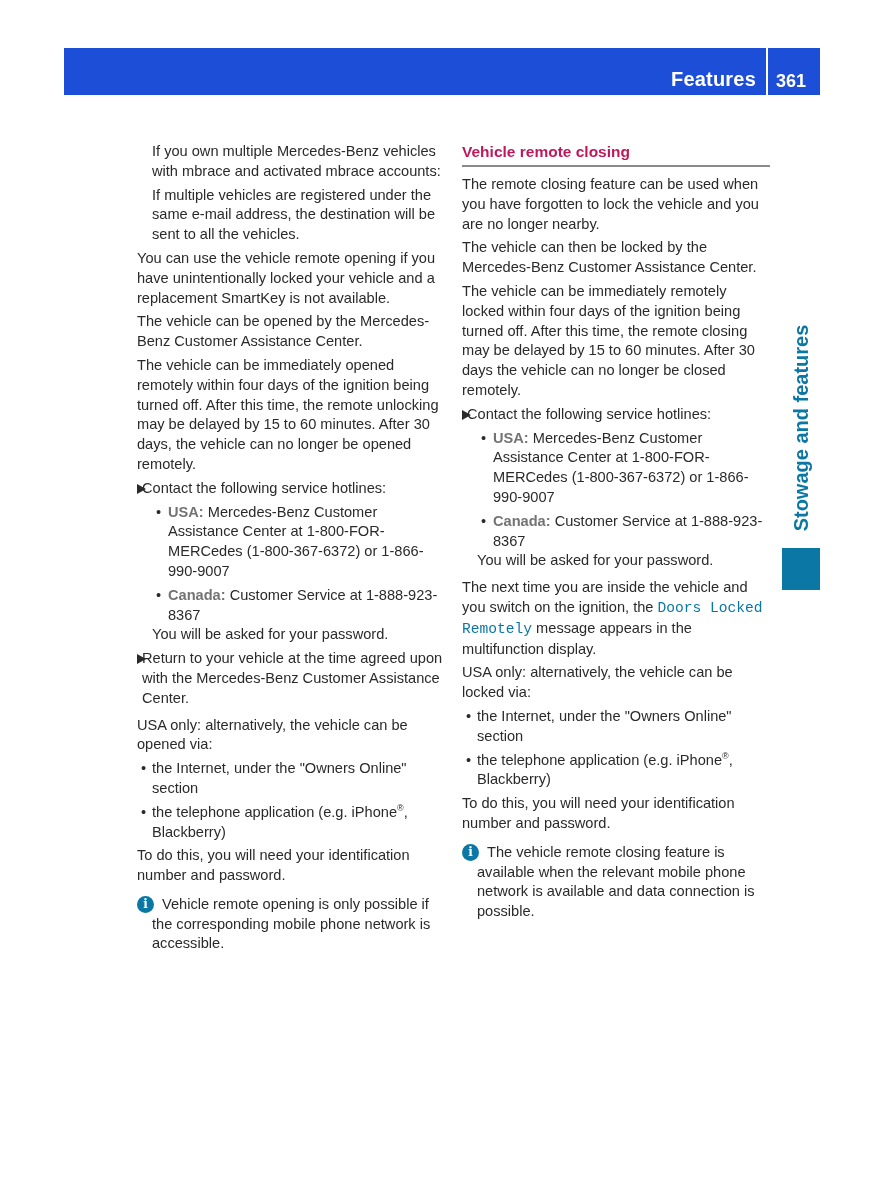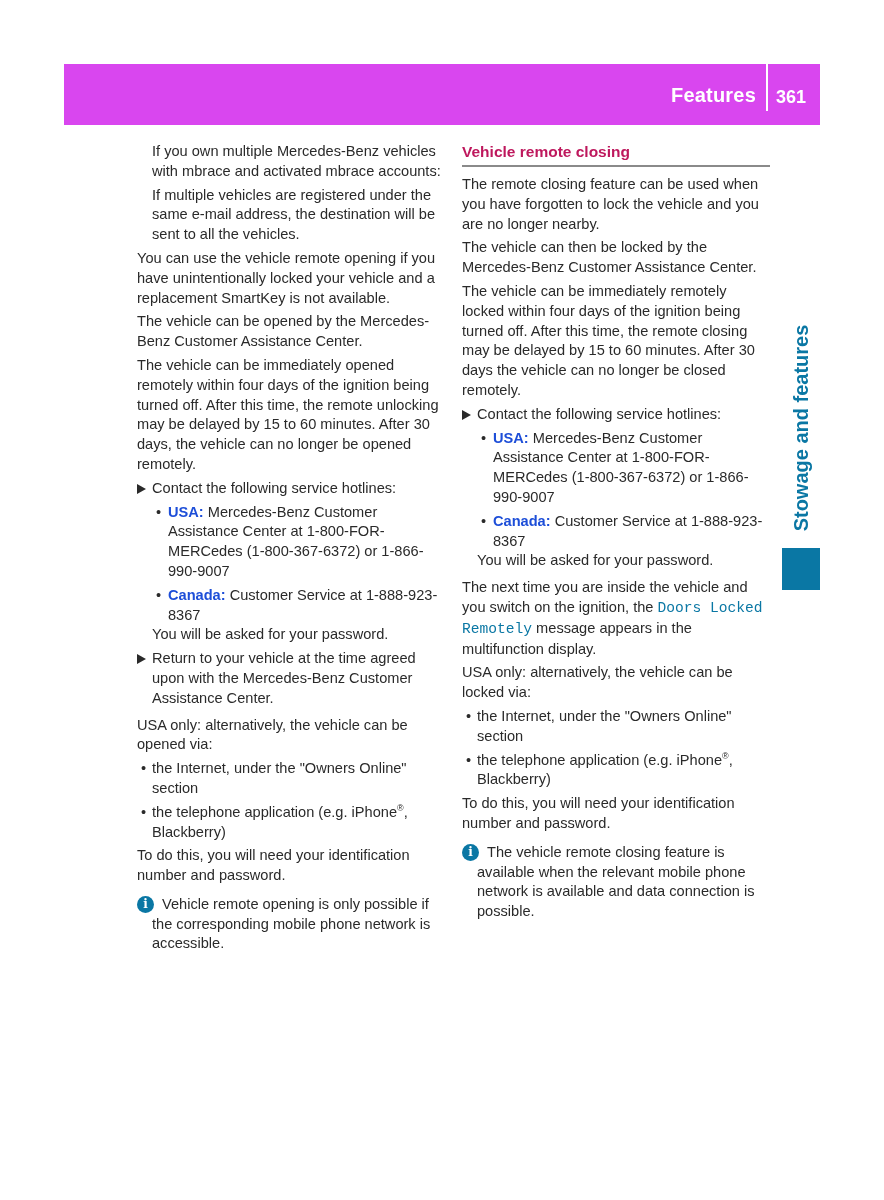--- a/index.html
+++ b/index.html
@@ -1,22 +1,22 @@
 <!DOCTYPE html>
 <html><head>
 <meta charset="utf-8">
 <style>
   html, body { margin: 0; padding: 0; }
   body {
     width: 884px; height: 1200px; background: #ffffff; position: relative; overflow: hidden;
     font-family: "Liberation Sans", "DejaVu Sans", sans-serif; color: #2a2a2a;
   }
   .header-bar {
-    position: absolute; left: 64px; top: 64px; width: 756px; height: 61px;
-    background: #d946ef;
+    position: absolute; left: 64px; top: 48px; width: 756px; height: 47px;
+    background: #1d4ed8;
   }
   .header-title {
     position: absolute; right: 64px; top: 20px; color: #fff; font-weight: bold;
     font-size: 20px; letter-spacing: 0.2px;
   }
   .header-sep {
     position: absolute; left: 702px; top: 0; width: 2px; height: 47px; background: #fff;
   }
   .header-page {
     position: absolute; left: 712px; top: 23px; color: #fff; font-weight: bold; font-size: 18px; text-align: right;
@@ -32,38 +32,38 @@
   .col { position: absolute; font-size: 14.6px; line-height: 19.8px; }
   .col-left { left: 137px; top: 142px; width: 308px; }
   .col-right { left: 462px; top: 142px; width: 308px; }
   p { margin: 0 0 4px 0; }
   .indent { padding-left: 15px; }
   h2 {
     margin: 0 0 8px 0; font-size: 15.5px; font-weight: bold; color: #be185d;
     padding-bottom: 3px; border-bottom: 2px solid #8a8a8a; line-height: 20px;
   }
   .gap-top { margin-top: 17px; }
-  .step { position: relative; padding-left: 15px; margin: 0 0 4px 0; }
+  .step { position: relative; padding-left: 5px; margin: 0 0 4px 0; }
   .step .arrow {
     position: absolute; left: 0; top: 5px; width: 0; height: 0;
     border-top: 5px solid transparent; border-bottom: 5px solid transparent; border-left: 9px solid #2a2a2a;
   }
   .sub { position: relative; padding-left: 31px; margin: 0 0 4px 0; }
   .sub .dot { position: absolute; left: 19px; top: 0; }
   .bullet { position: relative; padding-left: 15px; margin: 0 0 4px 0; }
   .bullet .dot { position: absolute; left: 4px; top: 0; }
   .note { position: relative; padding-left: 15px; margin-top: 9px; }
   .note .info-icon {
     position: absolute; left: 0; top: 1px; width: 17px; height: 17px; border-radius: 50%;
     background: #0a77a4; color: #fff; font-weight: bold; font-size: 12px; line-height: 17px;
     text-align: center; font-family: "DejaVu Serif", serif;
   }
   .note .note-first { padding-left: 10px; }
   .mono { font-family: "Liberation Mono", "DejaVu Sans Mono", monospace; color: #0a77a4; font-size: 14.6px; }
-  b { color: #1d4ed8; }
+  b { color: #737373; }
   sup { font-size: 9px; line-height: 0; }
 </style>
 </head>
 <body>
 
 <div class="header-bar">
   <span class="header-title">Features</span>
   <span class="header-sep"></span>
   <span class="header-page">361</span>
 </div>

